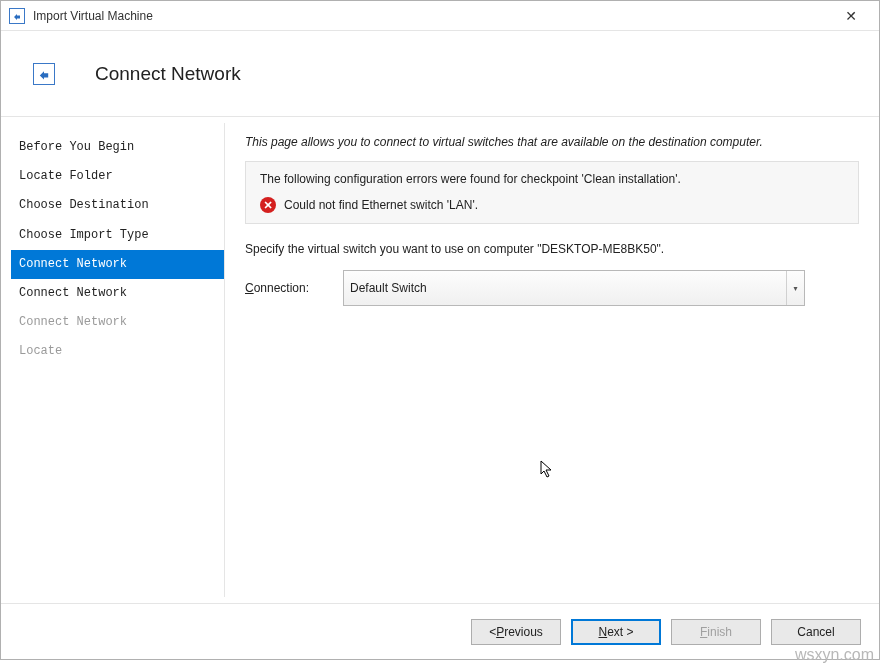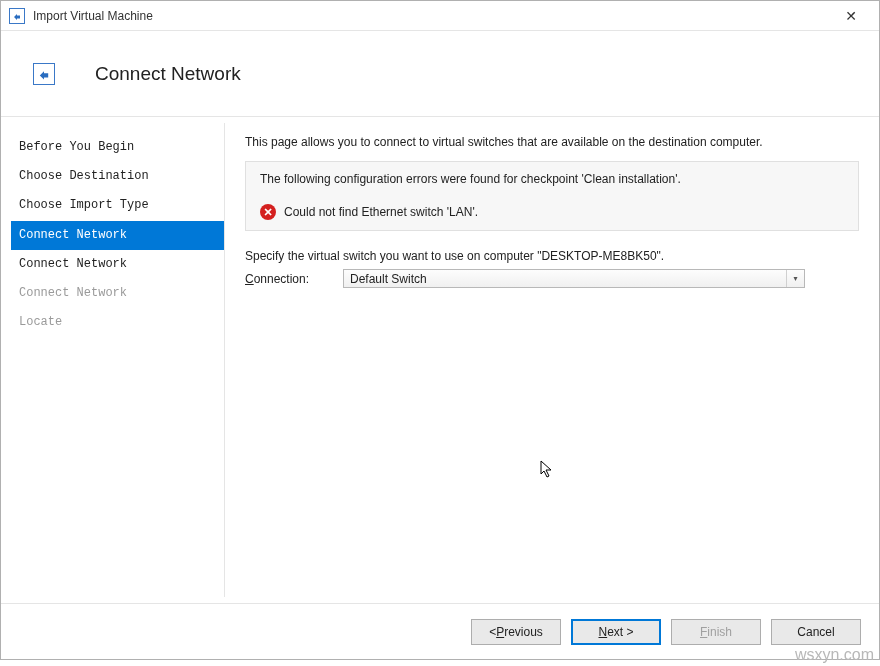--- a/index.html
+++ b/index.html
@@ -107,29 +107,30 @@
     }
     .main {
       flex: 1;
       padding: 16px 20px 10px 20px;
       font-size: 12px;
       color: #222;
     }
     .intro-text {
       line-height: 1.5;
       margin-bottom: 10px;
+      font-style: italic;
     }
     .error-box {
       border: 1px solid #e0e0e0;
       background: #f7f7f7;
       padding: 10px 14px;
       margin-bottom: 18px;
     }
     .error-heading {
-      margin-bottom: 18px;
+      margin-bottom: 11px;
       color: #222;
     }
     .error-line {
       display: flex;
       align-items: center;
       gap: 8px;
     }
     .error-icon {
       width: 16px;
       height: 16px;
@@ -137,35 +138,35 @@
       background: #d4201f;
       display: inline-flex;
       align-items: center;
       justify-content: center;
       color: #fff;
       font-weight: bold;
       font-size: 11px;
       flex-shrink: 0;
     }
     .specify-text {
-      margin-bottom: 6px;
+      margin-bottom: 14px;
     }
     .conn-row {
       display: flex;
       align-items: center;
       gap: 24px;
     }
     .conn-label {
       width: 74px;
     }
     .conn-label .ul { text-decoration: underline; }
     .dropdown {
       flex: 1;
       max-width: 462px;
-      height: 19px;
+      height: 36px;
       border: 1px solid #b8b8b8;
       background: linear-gradient(#fdfdfd,#f0f0f0);
       display: flex;
       align-items: center;
       padding: 0 6px;
       position: relative;
       font-size: 12px;
     }
     .dropdown-arrow {
       position: absolute;
@@ -243,20 +244,21 @@
       <svg viewBox="0 0 10 10">
           <path d="M2 6 L5 3 L5 4.5 L8 4.5 L8 7.5 L5 7.5 L5 9 Z" fill="#2a6dc0"></path>
         </svg>
     </span>
     <span class="header-title">Connect Network</span>
   </div>
 
   <div class="body-area">
     <div class="sidebar">
       <div class="sidebar-item">Before You Begin</div>
+      <div class="sidebar-item">Locate Folder</div>
       <div class="sidebar-item">Choose Destination</div>
       <div class="sidebar-item">Choose Import Type</div>
       <div class="sidebar-item active">Connect Network</div>
       <div class="sidebar-item">Connect Network</div>
       <div class="sidebar-item disabled">Connect Network</div>
       <div class="sidebar-item disabled">Locate</div>
     </div>
 
     <div class="main">
       <div class="intro-text">This page allows you to connect to virtual switches that are available on the destination computer.</div>

